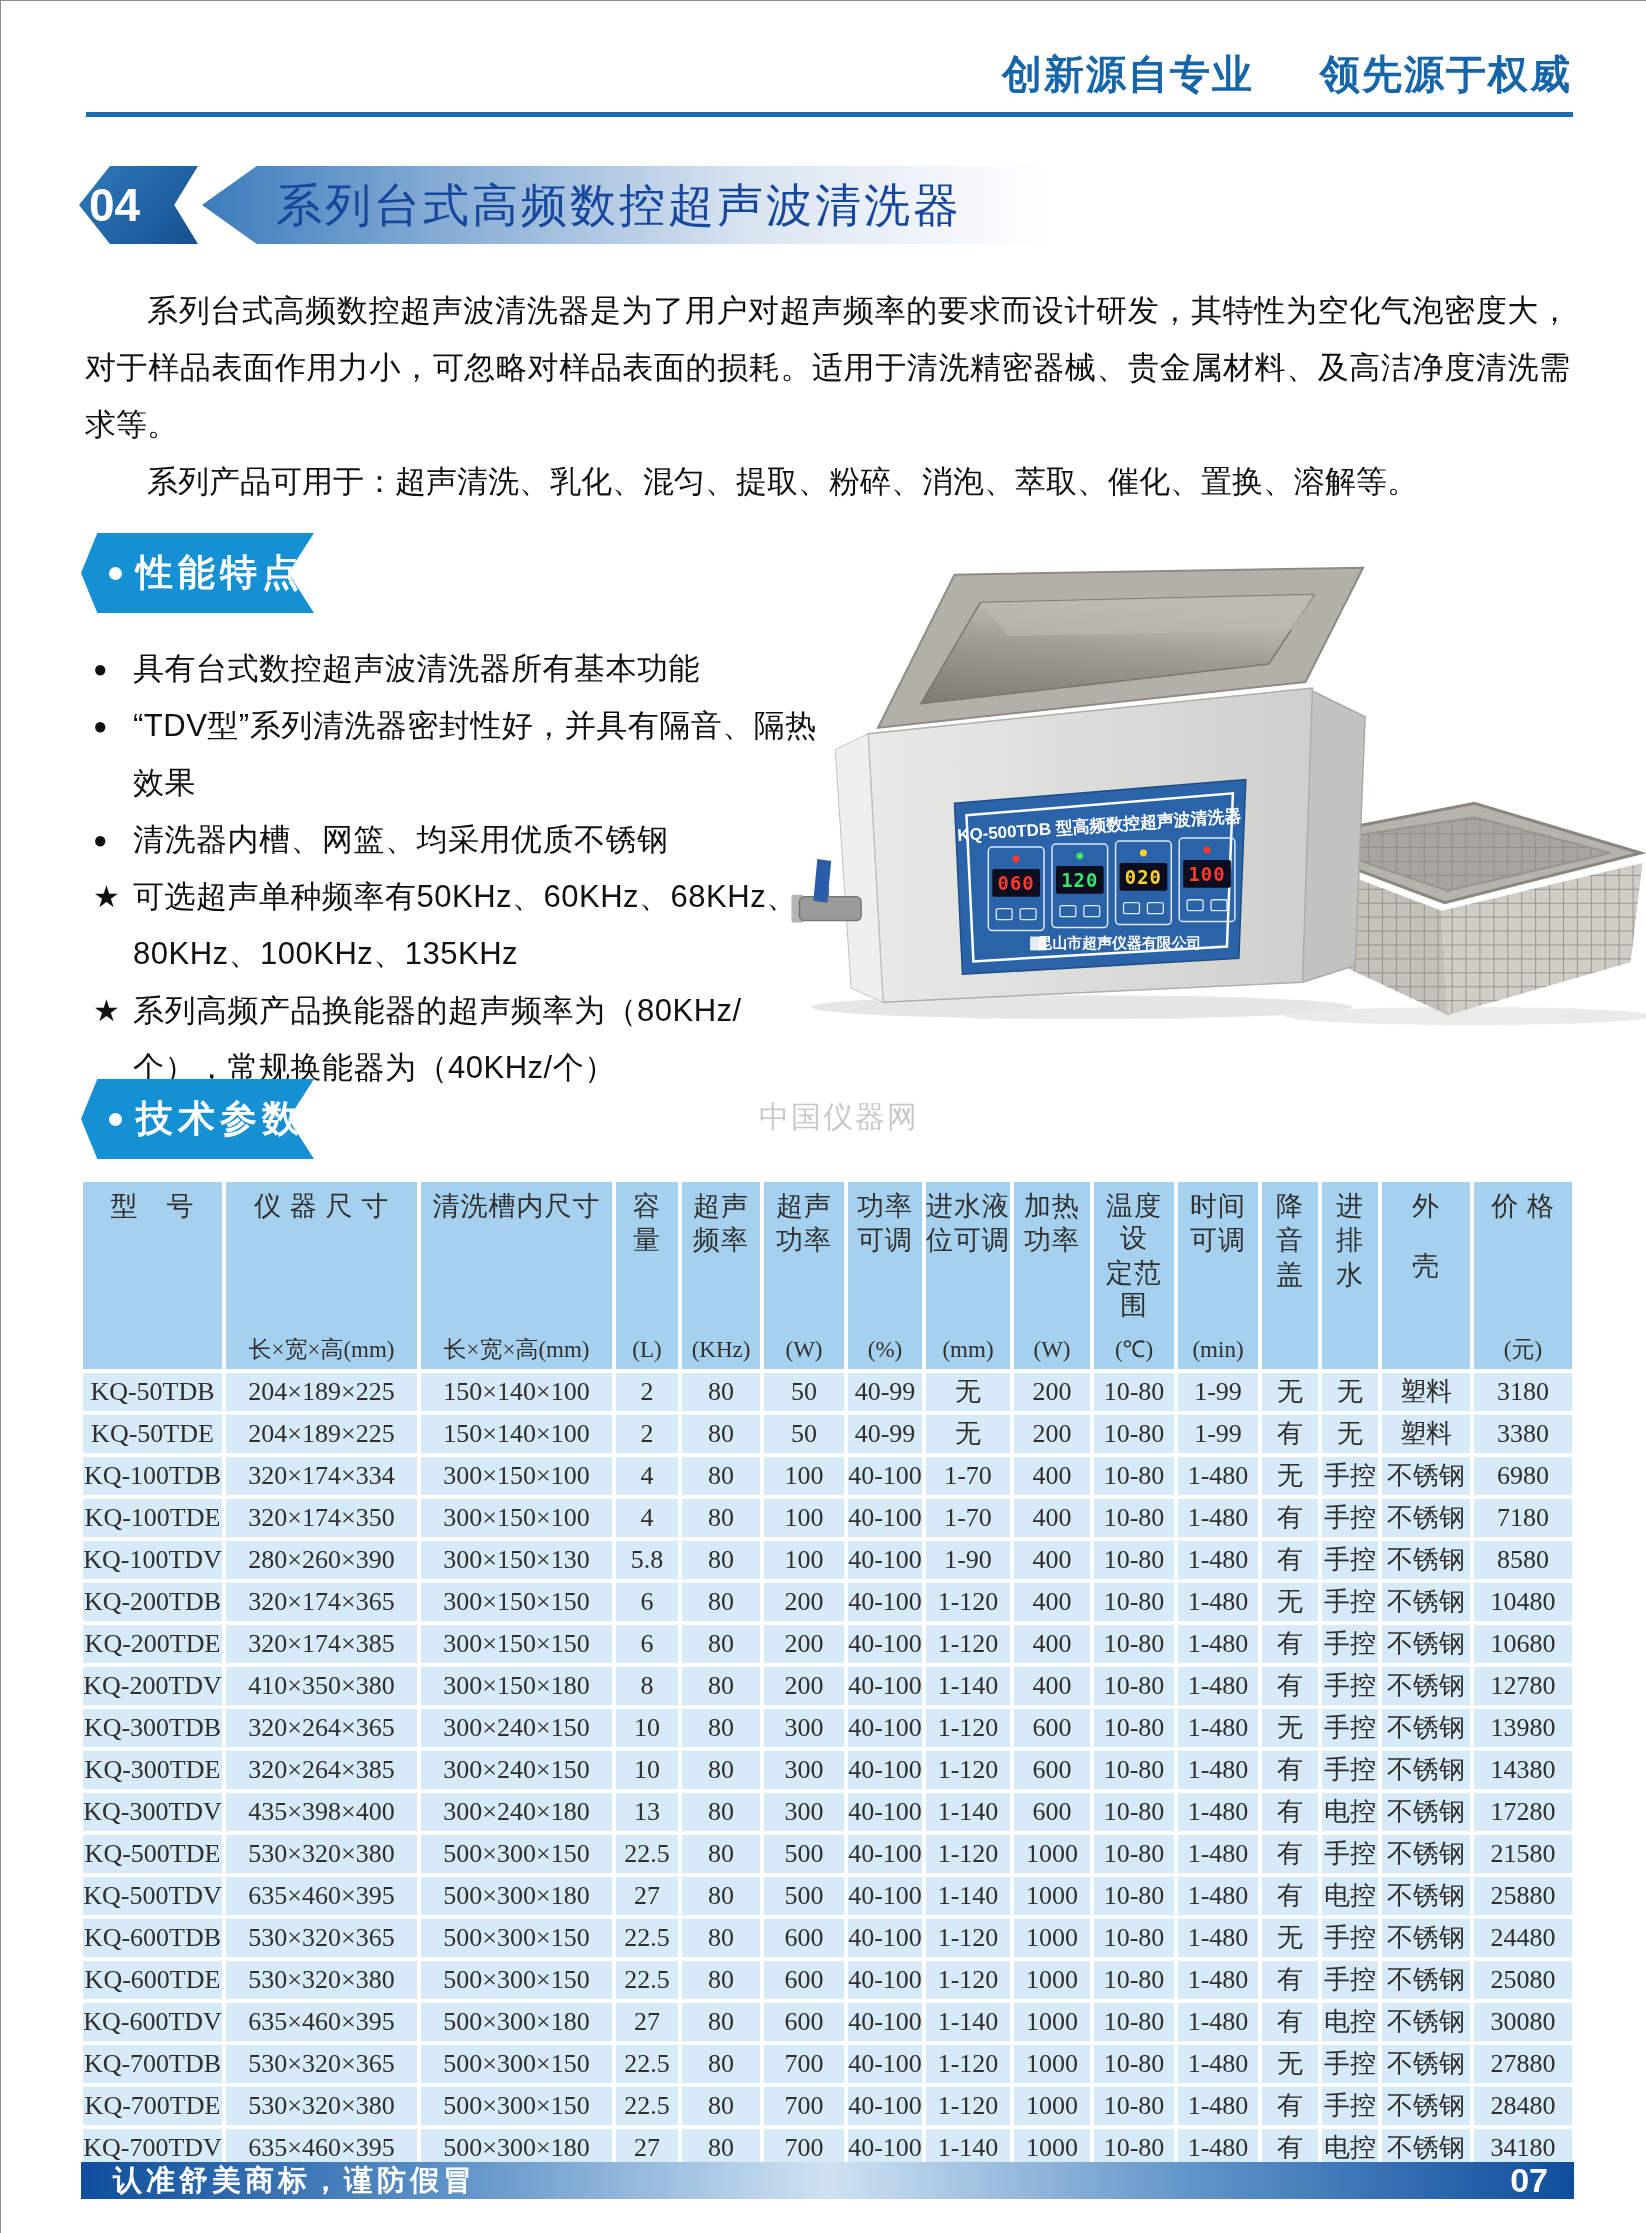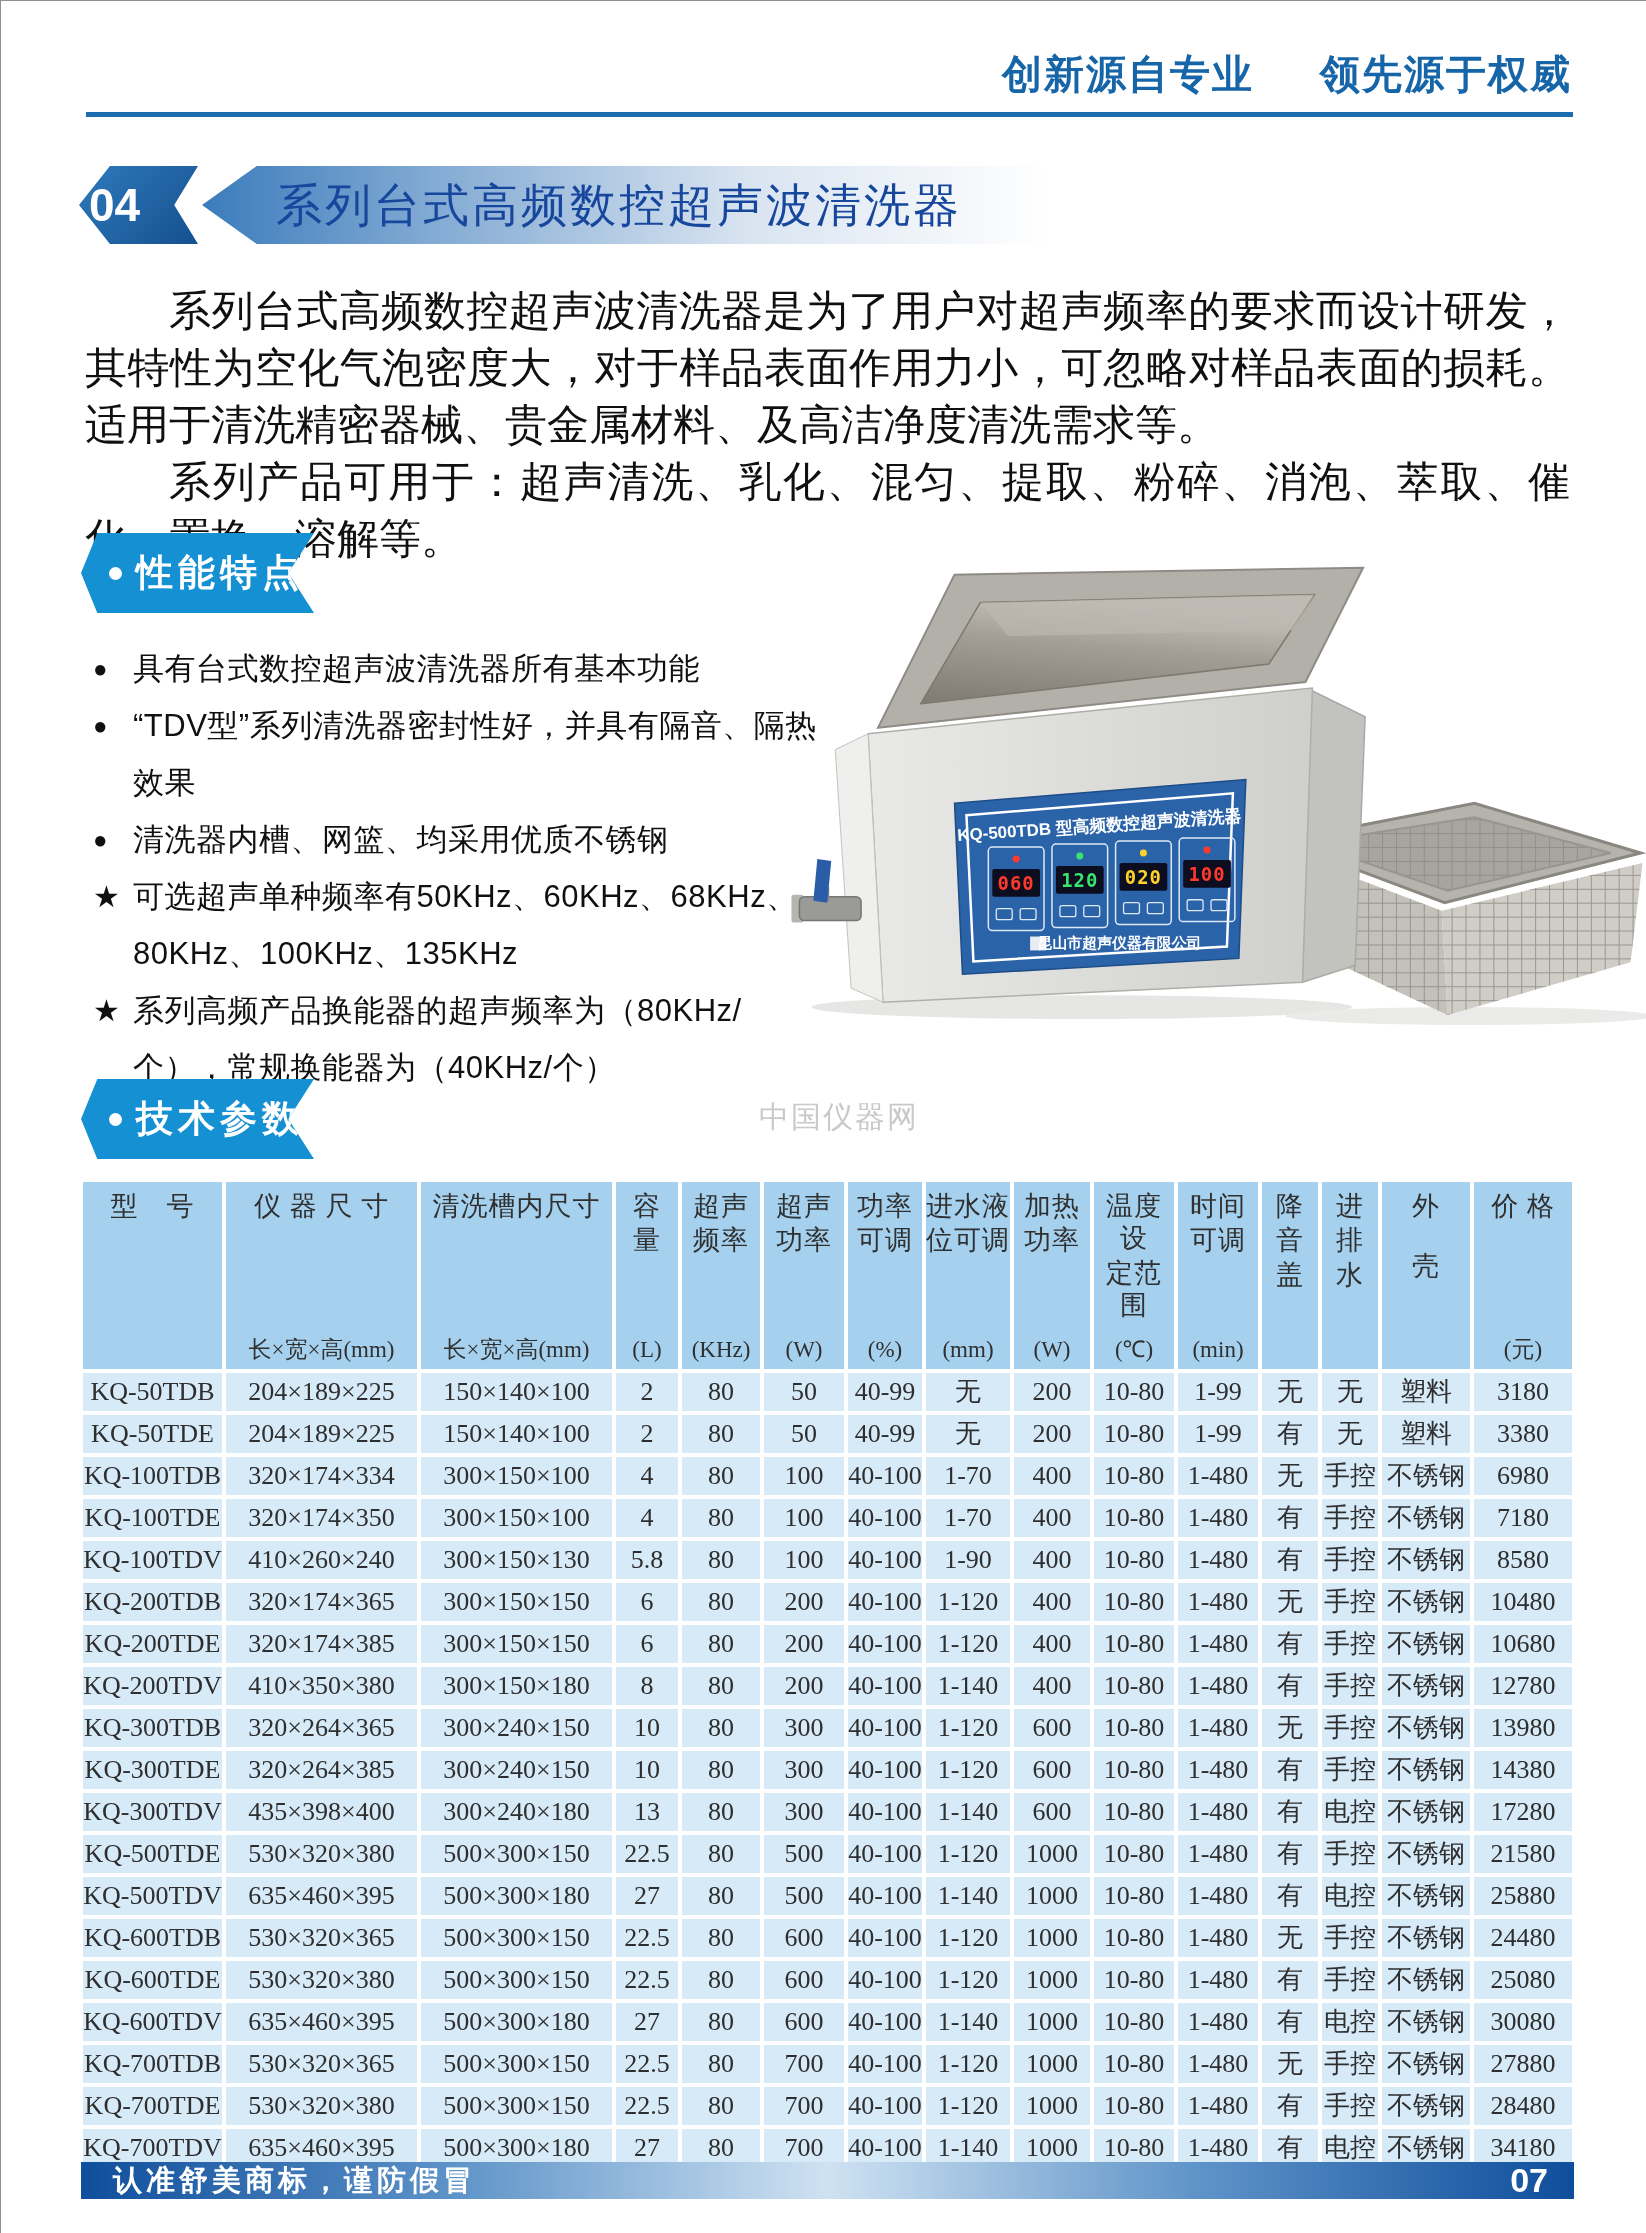--- a/index.html
+++ b/index.html
@@ -16,21 +16,21 @@
   .sec-badge{position:absolute;top:165px;left:78px;width:119px;height:78px;background:linear-gradient(135deg,#2f7abc,#15508f);
              clip-path:polygon(0 50%,26% 0,100% 0,80% 50%,100% 100%,26% 100%);
              color:#fff;font-size:46px;font-weight:bold;display:flex;align-items:center;padding-left:10px;box-sizing:border-box;}
   .sec-banner{position:absolute;top:165px;left:201px;width:995px;height:78px;
               background:linear-gradient(90deg,#3b7cbc 0%,#7fa8d2 22%,#d9e4f1 55%,#ffffff 85%);
               clip-path:polygon(0 50%,5.5% 0,100% 0,100% 100%,5.5% 100%);}
   .sec-banner span{display:block;margin-left:74px;line-height:78px;font-size:46px;font-weight:normal;
                    color:#17479c;letter-spacing:3px;white-space:nowrap;}
 
   
-  .intro{position:absolute;top:281px;left:84px;width:1485px;font-size:42px;color:#101010;text-align:justify;}
+  .intro{position:absolute;top:281px;left:84px;width:1485px;font-size:31px;color:#101010;text-align:justify;}
   .intro p{margin:0;line-height:57px;text-indent:2em;}
 
   
   .ribbon{position:absolute;left:80px;width:233px;height:80px;background:#1590d3;
           clip-path:polygon(0 50%,7% 0,100% 0,89% 50%,100% 100%,7% 100%);
           display:flex;align-items:center;}
   .ribbon .dot{width:13px;height:13px;border-radius:50%;background:#fff;margin-left:28px;flex:none;}
   .ribbon .rtxt{color:#fff;font-size:37px;font-weight:bold;letter-spacing:5px;margin-left:14px;white-space:nowrap;}
 
   
@@ -420,21 +420,21 @@
           <td>400</td>
           <td>10-80</td>
           <td>1-480</td>
           <td>有</td>
           <td>手控</td>
           <td>不锈钢</td>
           <td>7180</td>
         </tr>
         <tr>
           <td>KQ-100TDV</td>
-          <td>410×260×240</td>
+          <td>280×260×390</td>
           <td>300×150×130</td>
           <td>5.8</td>
           <td>80</td>
           <td>100</td>
           <td>40-100</td>
           <td>1-90</td>
           <td>400</td>
           <td>10-80</td>
           <td>1-480</td>
           <td>有</td>

